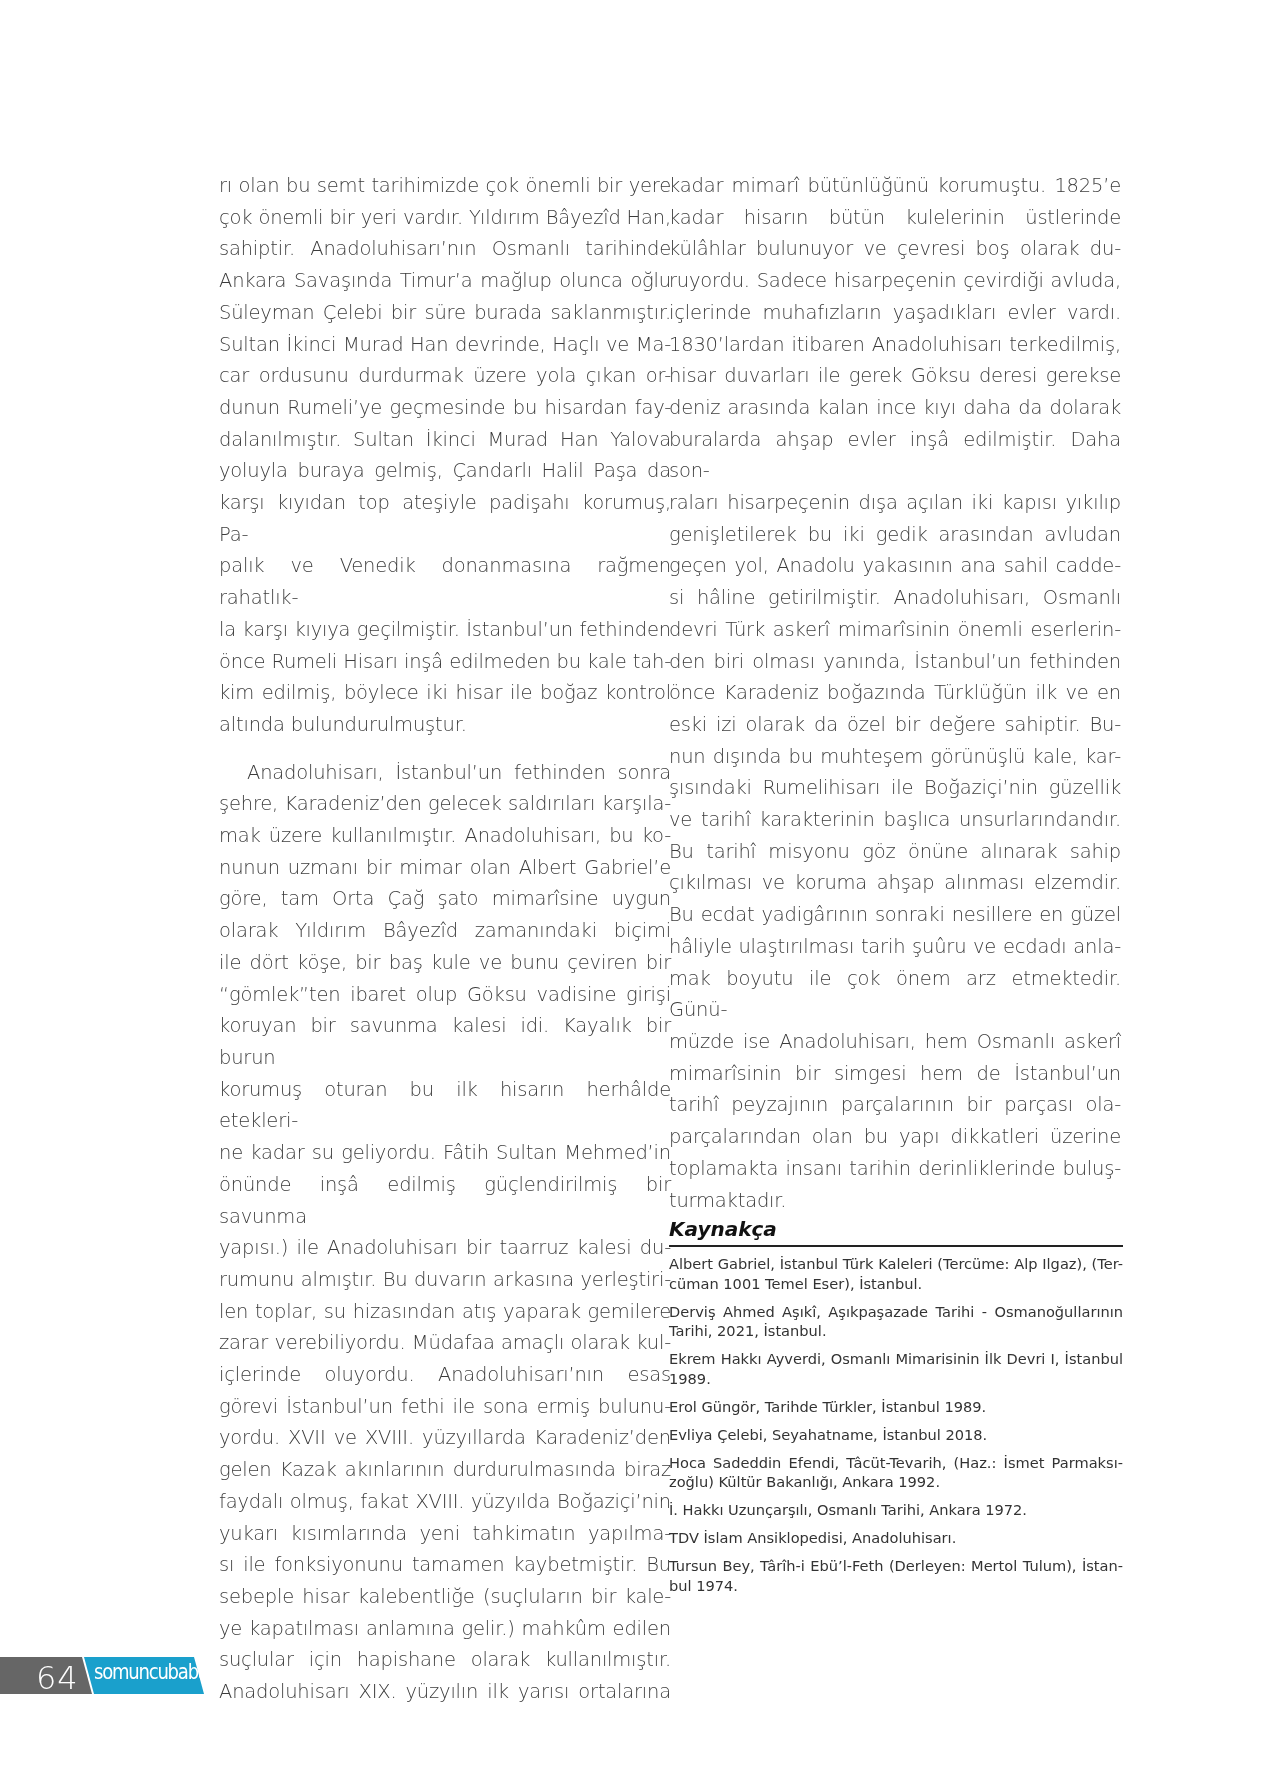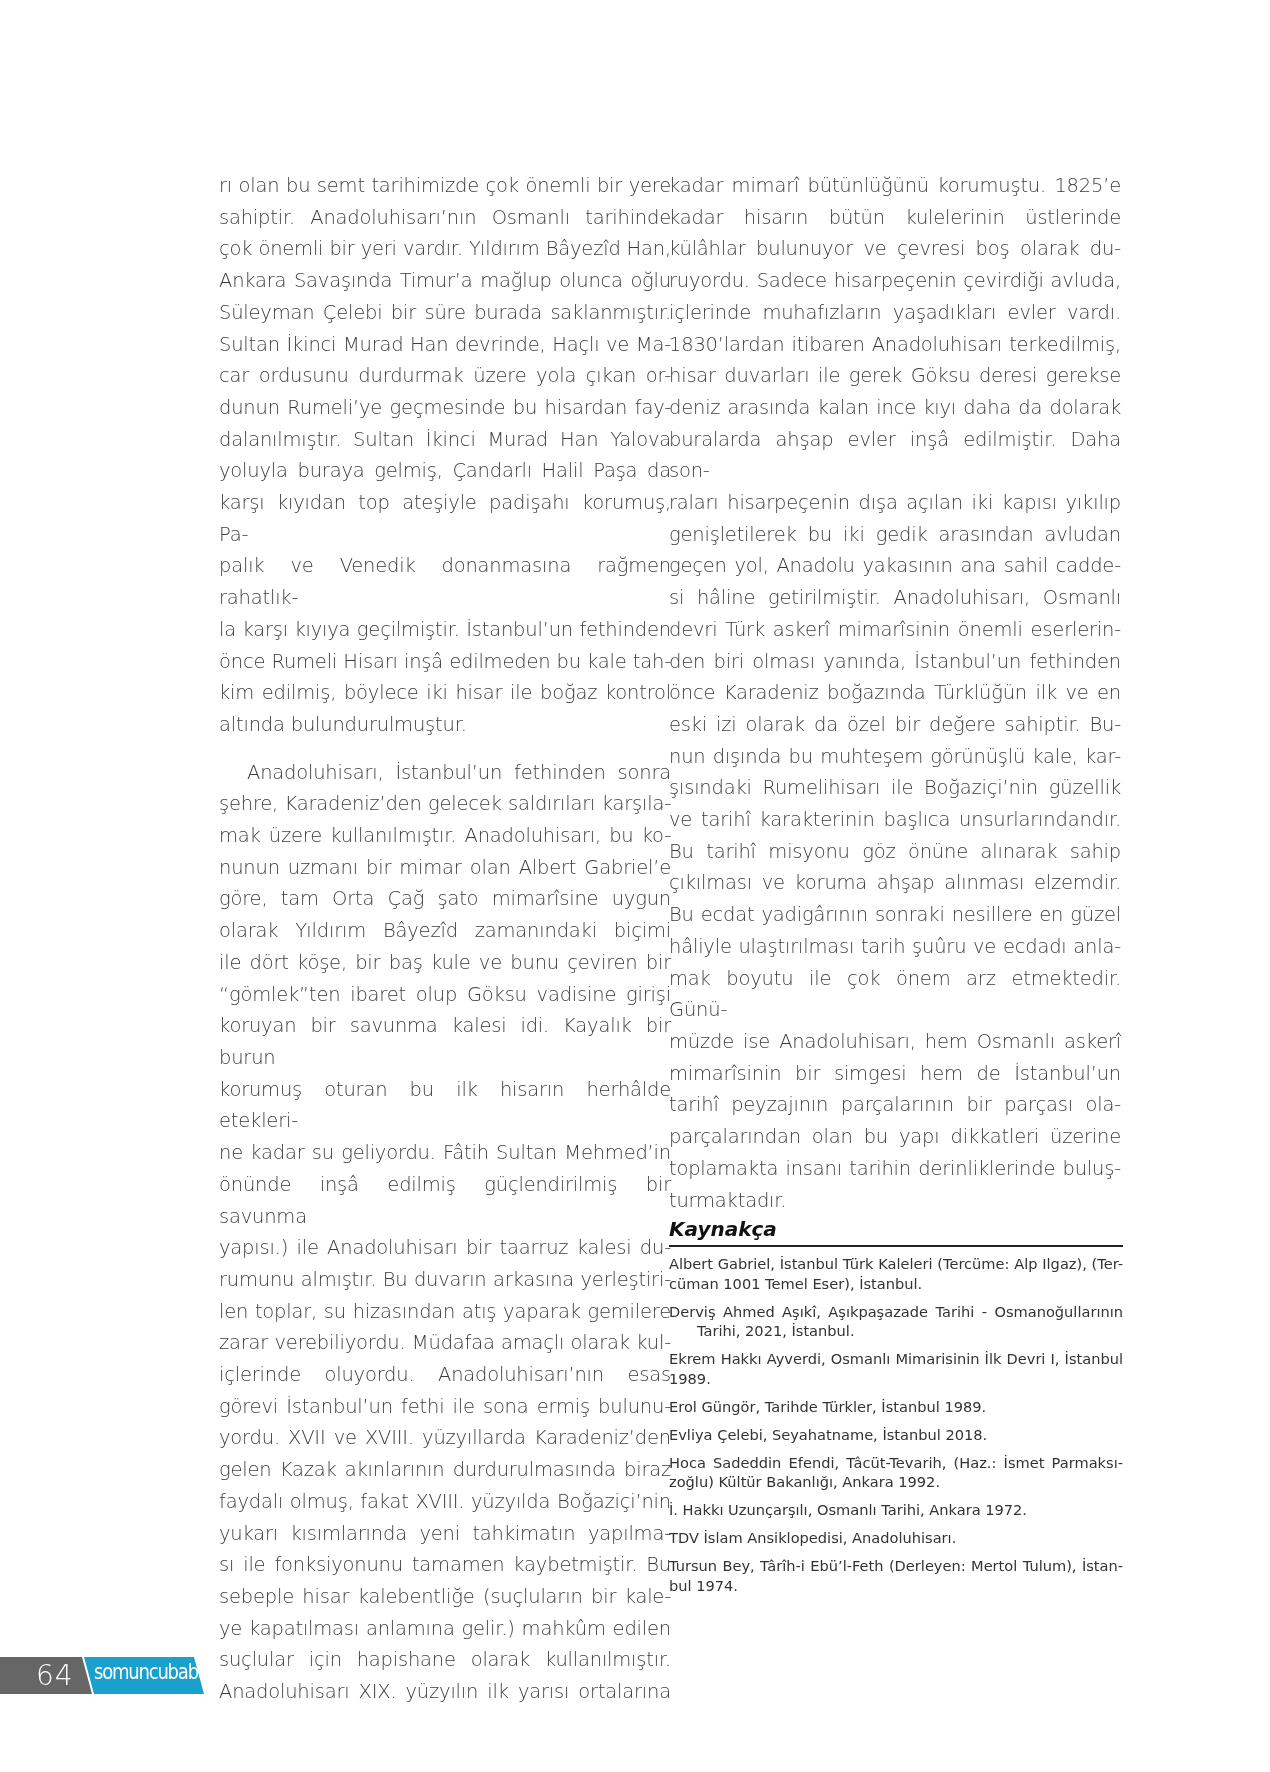--- a/index.html
+++ b/index.html
@@ -81,21 +81,21 @@
       top: 0;
       width: 92px;
       height: 37px;
       background: #666666;
       clip-path: polygon(0 0, 82px 0, 92px 37px, 0 37px);
     }
     .page-num {
       position: absolute;
       left: 36px;
       top: 2px;
-      font-size: 28px;
+      font-size: 32px;
       font-family: "DejaVu Sans", sans-serif;
       font-weight: 300;
       color: #ffffff;
       letter-spacing: 1px;
     }
     .brand-bar {
       position: absolute;
       left: 84px;
       top: 0;
       width: 120px;
@@ -114,22 +114,22 @@
       transform: scaleX(0.82);
       transform-origin: left center;
     }
   </style>
 </head>
 <body>
 
 <div class="column col-left">
   <p>
     <span class="line" style="white-space: normal;">rı olan bu semt tarihimizde çok önemli bir yere</span>
+    <span class="line" style="white-space: normal;">çok önemli bir yeri vardır. Yıldırım Bâyezîd Han,</span>
     <span class="line" style="white-space: normal;">sahiptir. Anadoluhisarı’nın Osmanlı tarihinde</span>
-    <span class="line" style="white-space: normal;">çok önemli bir yeri vardır. Yıldırım Bâyezîd Han,</span>
     <span class="line" style="white-space: normal;">Ankara Savaşında Timur’a mağlup olunca oğlu</span>
     <span class="line" style="white-space: normal;">Süleyman Çelebi bir süre burada saklanmıştır.</span>
     <span class="line" style="white-space: normal;">Sultan İkinci Murad Han devrinde, Haçlı ve Ma-</span>
     <span class="line" style="white-space: normal;">car ordusunu durdurmak üzere yola çıkan or-</span>
     <span class="line" style="white-space: normal;">dunun Rumeli’ye geçmesinde bu hisardan fay-</span>
     <span class="line" style="white-space: normal;">dalanılmıştır.  Sultan İkinci Murad Han Yalova</span>
     <span class="line" style="white-space: normal;">yoluyla buraya gelmiş, Çandarlı Halil Paşa da</span>
     <span class="line" style="white-space: normal;">karşı kıyıdan top ateşiyle padişahı korumuş, Pa-</span>
     <span class="line" style="white-space: normal;">palık ve Venedik donanmasına rağmen rahatlık-</span>
     <span class="line" style="white-space: normal;">la karşı kıyıya geçilmiştir. İstanbul’un fethinden</span>
@@ -206,21 +206,21 @@
 
 <div class="refs-heading">Kaynakça</div>
 
 <div class="refs">
   <div class="ref">
     <span class="line" style="white-space: normal;">Albert Gabriel, İstanbul Türk Kaleleri (Tercüme: Alp Ilgaz), (Ter-</span>
     <span class="line last" style="white-space: normal;">cüman 1001 Temel Eser), İstanbul.</span>
   </div>
   <div class="ref">
     <span class="line" style="white-space: normal;">Derviş Ahmed Aşıkî, Aşıkpaşazade Tarihi - Osmanoğullarının</span>
-    <span class="line last" style="white-space: normal; margin-left: 28px;">Tarihi, 2021, İstanbul.</span>
+    <span class="line last" style="white-space: normal;">Tarihi, 2021, İstanbul.</span>
   </div>
   <div class="ref">
     <span class="line" style="white-space: normal;">Ekrem Hakkı Ayverdi, Osmanlı Mimarisinin İlk Devri I, İstanbul</span>
     <span class="line last" style="white-space: normal;">1989.</span>
   </div>
   <div class="ref">
     <span class="line last" style="white-space: normal;">Erol Güngör, Tarihde Türkler, İstanbul 1989.</span>
   </div>
   <div class="ref">
     <span class="line last" style="white-space: normal;">Evliya Çelebi, Seyahatname, İstanbul 2018.</span>

